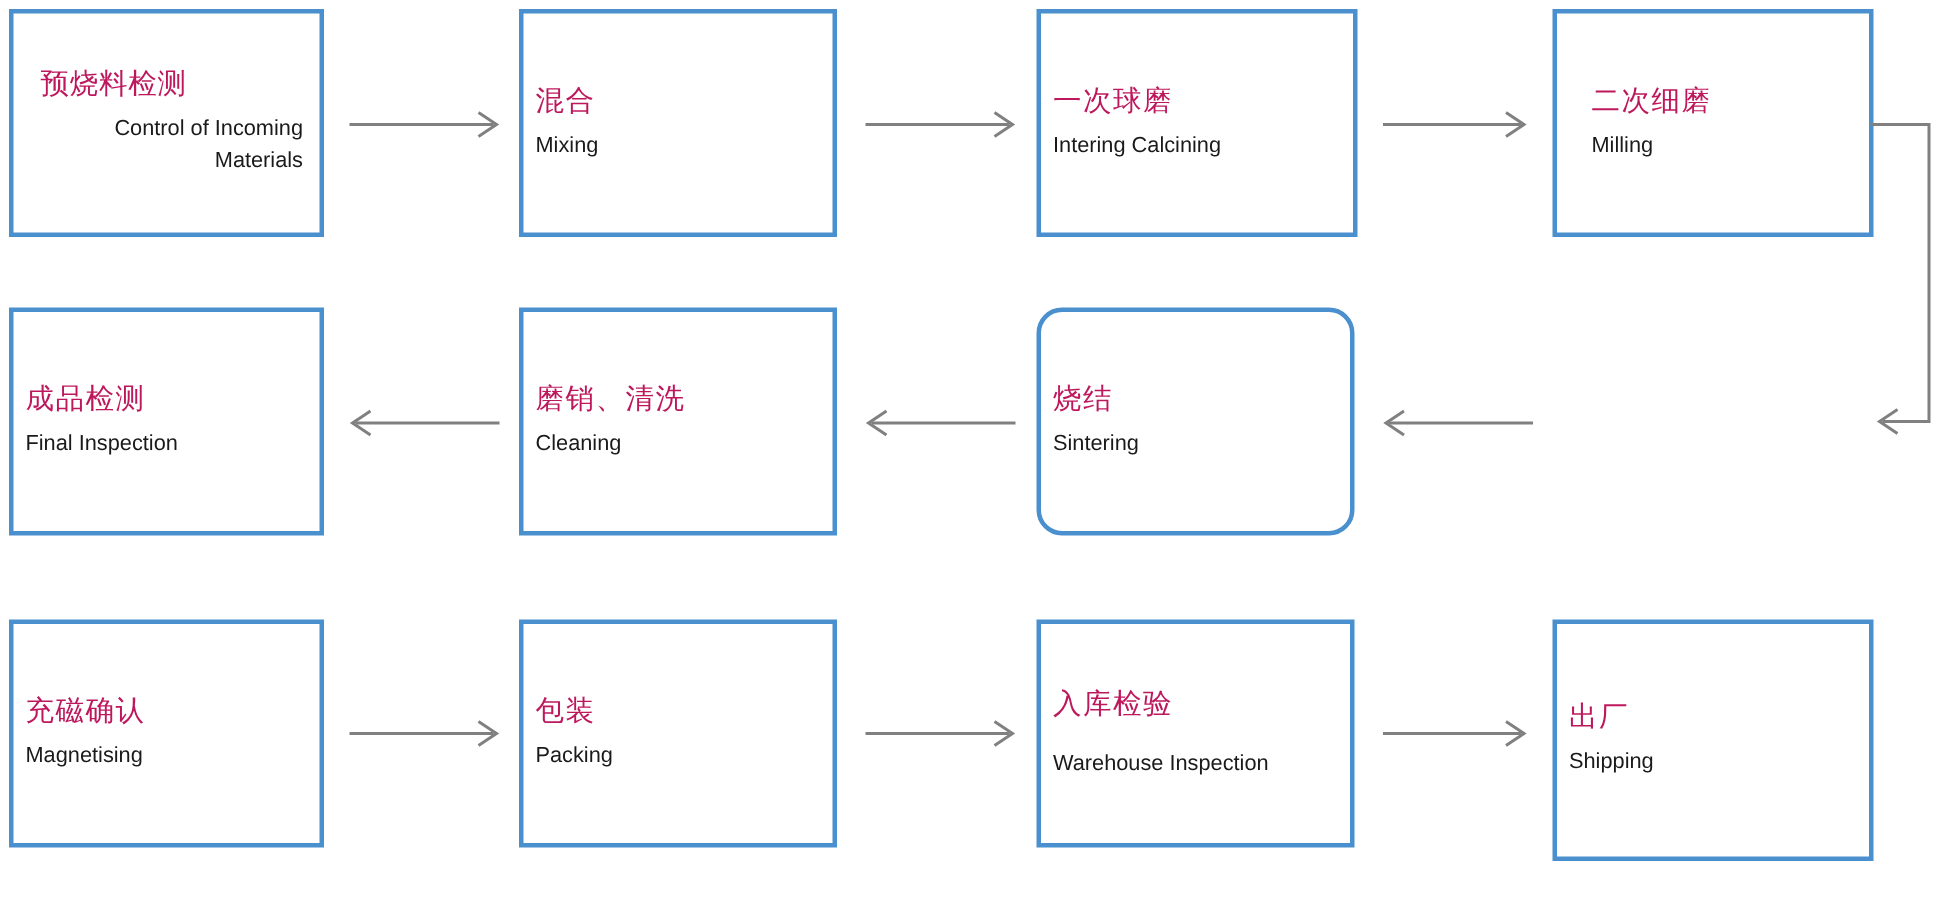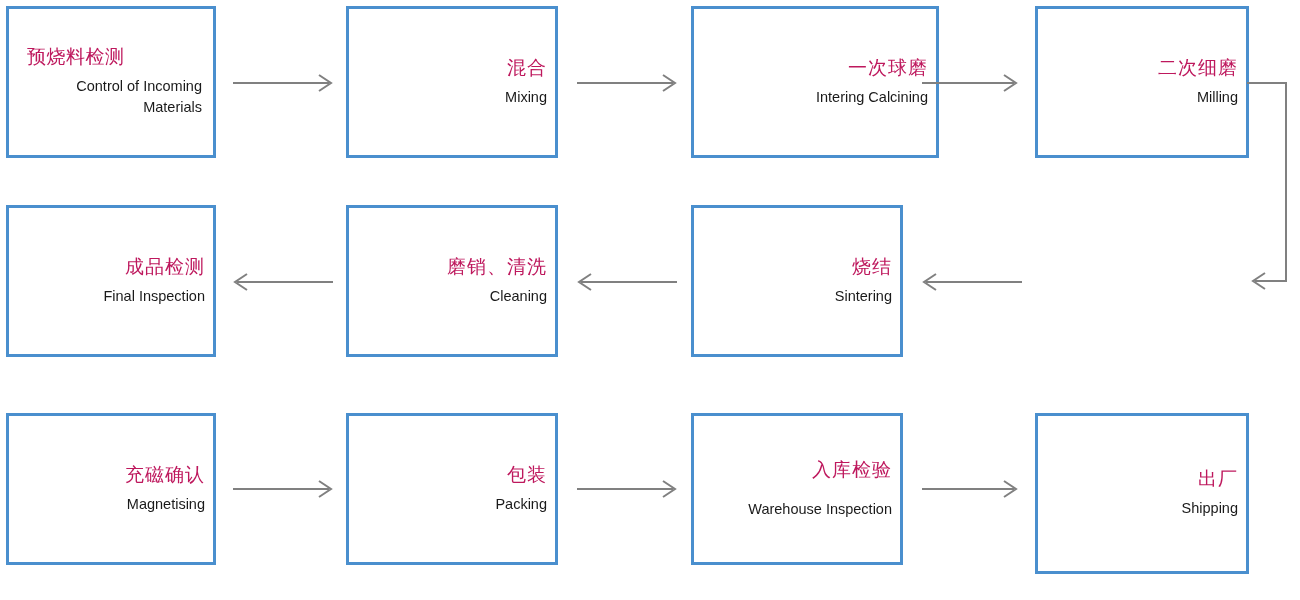--- a/index.html
+++ b/index.html
@@ -15,21 +15,21 @@
     overflow: hidden;
     font-family: "Liberation Sans", "DejaVu Sans", sans-serif;
   }
   .node {
     position: absolute;
     box-sizing: border-box;
     border: 3px solid #4a8fce;
     background: #ffffff;
     display: flex;
     flex-direction: column;
-    align-items: flex-end;
+    align-items: flex-start;
     justify-content: center;
     text-align: center;
     padding: 4px 8px;
   }
   .node-cn {
     font-size: 19px;
     font-weight: 400;
     color: #be185d;
     line-height: 1.25;
     letter-spacing: 1px;
@@ -67,32 +67,32 @@
   <div class="node align-left" style="left:6px;  top:6px;   width:210px; height:152px;">
     <div class="node-cn">预烧料检测</div>
     <div class="node-en">Control of Incoming Materials</div>
   </div>
 
   <div class="node" style="left:346px; top:6px;  width:212px; height:152px;">
     <div class="node-cn">混合</div>
     <div class="node-en">Mixing</div>
   </div>
 
-  <div class="node" style="left:691px; top:6px;  width:248px; height:152px;">
+  <div class="node" style="left:691px; top:6px;  width:214px; height:152px;">
     <div class="node-cn">一次球磨</div>
     <div class="node-en">Intering Calcining</div>
   </div>
 
   <div class="node" style="left:1035px; top:6px; width:214px; height:152px;padding-left:23px;">
     <div class="node-cn">二次细磨</div>
     <div class="node-en">Milling</div>
   </div>
 
 
-  <div class="node" style="left:691px; top:205px; width:212px; height:152px;">
+  <div class="node" style="left:691px; top:205px; width:212px; height:152px;border-radius:17px;">
     <div class="node-cn">烧结</div>
     <div class="node-en">Sintering</div>
   </div>
 
   <div class="node" style="left:346px; top:205px; width:212px; height:152px;">
     <div class="node-cn">磨销、清洗</div>
     <div class="node-en">Cleaning</div>
   </div>
 
   <div class="node" style="left:6px; top:205px; width:210px; height:152px;">

